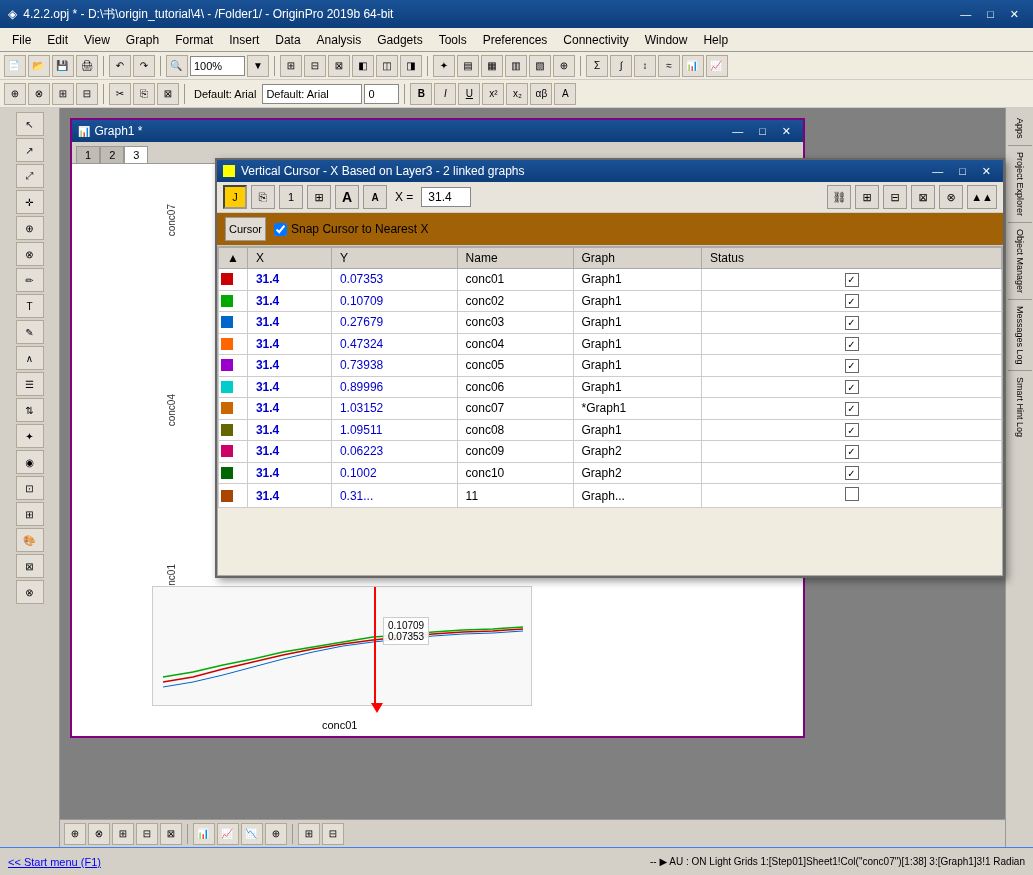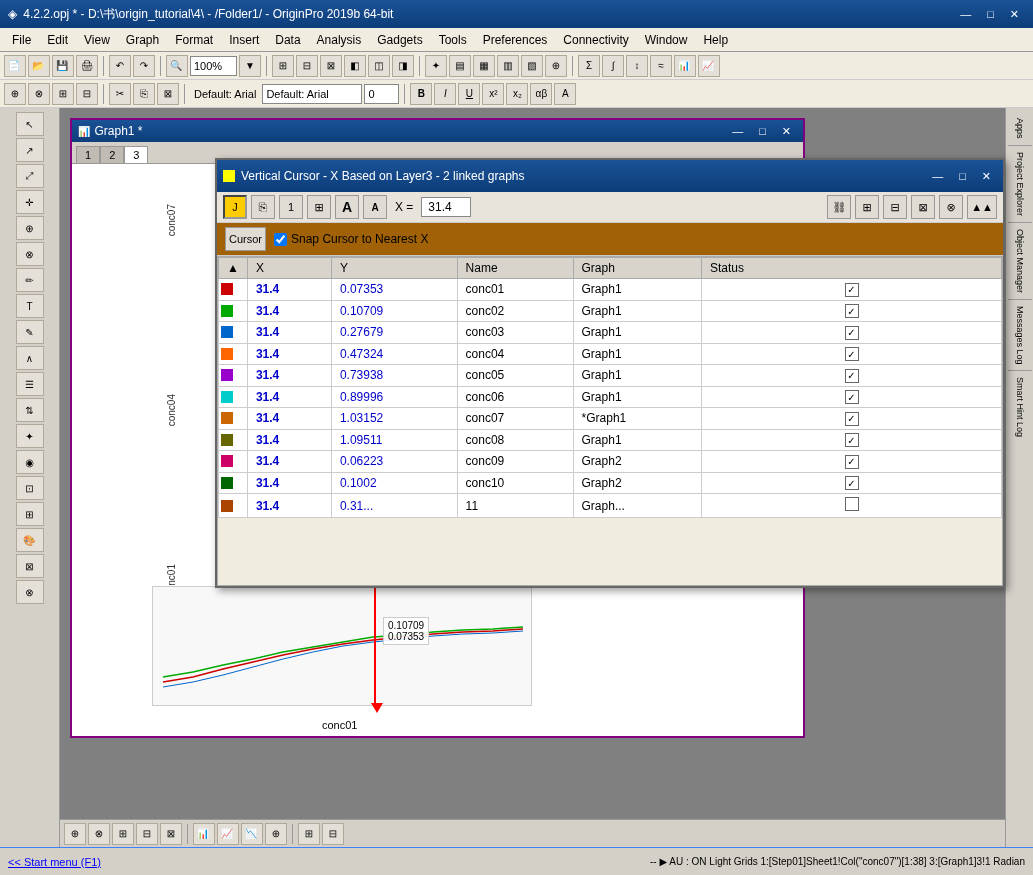--- a/index.html
+++ b/index.html
@@ -39,21 +39,21 @@
     
     #chart-area { position: absolute; bottom: 30px; left: 80px; width: 380px; height: 120px; border: 1px solid #ccc; background: #f8f8f8; }
     #chart-label { position: absolute; bottom: 5px; left: 250px; font-size: 11px; }
     #cursor-arrow { position: absolute; bottom: -8px; left: 218px; width: 0; height: 0; border-left: 6px solid transparent; border-right: 6px solid transparent; border-top: 10px solid red; }
 
     
     #tooltip { position: absolute; left: 230px; top: 30px; background: rgba(255,255,255,0.9); border: 1px solid #ccc; padding: 2px 4px; font-size: 10px; }
 
     
     #vc-dialog { position: absolute; top: 50px; left: 155px; width: 790px; background: #f0ece0; border: 2px solid #666; box-shadow: 3px 3px 8px rgba(0,0,0,0.4); z-index: 100; }
-    #vc-titlebar { background: linear-gradient(to bottom, #1a5296, #0d3d7a); color: white; height: 32px; display: flex; align-items: center; justify-content: space-between; padding: 0 6px; font-size: 12px; }
+    #vc-titlebar { background: linear-gradient(to bottom, #1a5296, #0d3d7a); color: white; height: 22px; display: flex; align-items: center; justify-content: space-between; padding: 0 6px; font-size: 12px; }
     #vc-toolbar { background: #e8e4dc; padding: 3px 6px; display: flex; align-items: center; gap: 4px; border-bottom: 1px solid #ccc; }
     #vc-cursor-row { padding: 4px 8px; display: flex; align-items: center; gap: 8px; border-bottom: 1px solid #ccc; background: #a16207; }
     .vc-btn { background: #e0dcd4; border: 1px solid #999; height: 24px; min-width: 24px; cursor: pointer; display: flex; align-items: center; justify-content: center; font-size: 11px; padding: 0 3px; }
     .x-value-box { background: white; border: 1px solid #888; padding: 2px 6px; font-size: 12px; min-width: 50px; }
 
     
     #vc-table { width: 100%; border-collapse: collapse; font-size: 12px; }
     #vc-table th { background: #d8d4cc; border: 1px solid #aaa; padding: 3px 8px; text-align: left; font-weight: normal; }
     #vc-table td { border: 1px solid #ccc; padding: 3px 8px; background: white; }
     .table-x { color: #0000cc; font-weight: bold; }
@@ -110,21 +110,21 @@
 <div class="toolbar" id="toolbar1">
   <button class="toolbar-btn">📄</button>
   <button class="toolbar-btn">📂</button>
   <button class="toolbar-btn">💾</button>
   <button class="toolbar-btn">🖨</button>
   <div class="toolbar-sep"></div>
   <button class="toolbar-btn">↶</button>
   <button class="toolbar-btn">↷</button>
   <div class="toolbar-sep"></div>
   <button class="toolbar-btn">🔍</button>
-  <input class="toolbar-input" style="width: 47px;" value="100%">
+  <input class="toolbar-input" style="width: 55px;" value="100%">
   <button class="toolbar-btn">▼</button>
   <div class="toolbar-sep"></div>
   <button class="toolbar-btn">⊞</button>
   <button class="toolbar-btn">⊟</button>
   <button class="toolbar-btn">⊠</button>
   <button class="toolbar-btn">◧</button>
   <button class="toolbar-btn">◫</button>
   <button class="toolbar-btn">◨</button>
   <div class="toolbar-sep"></div>
   <button class="toolbar-btn">✦</button>

